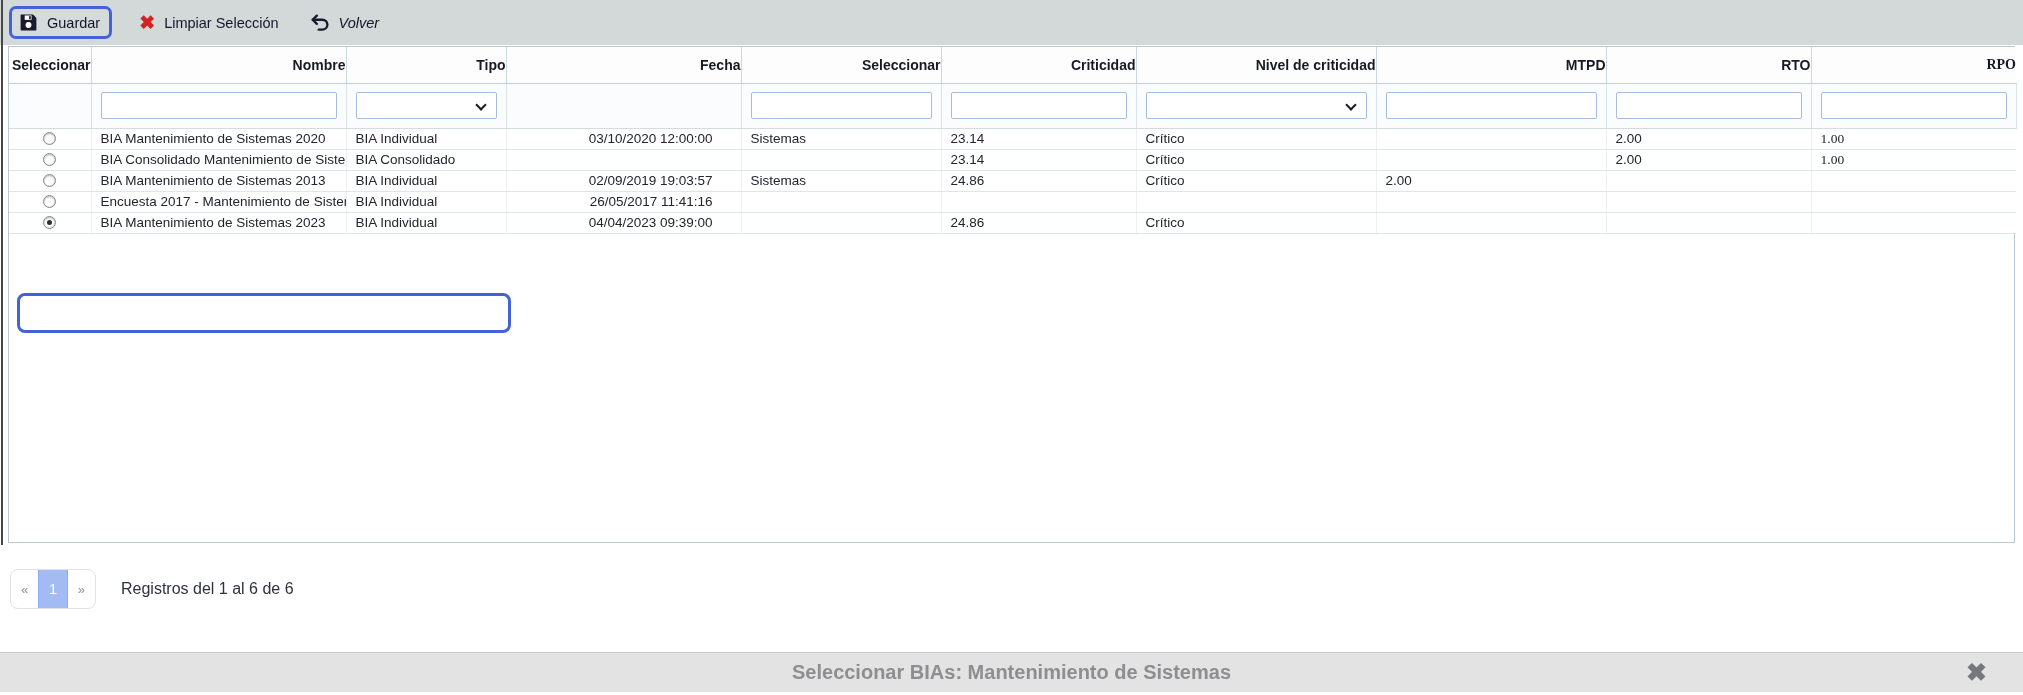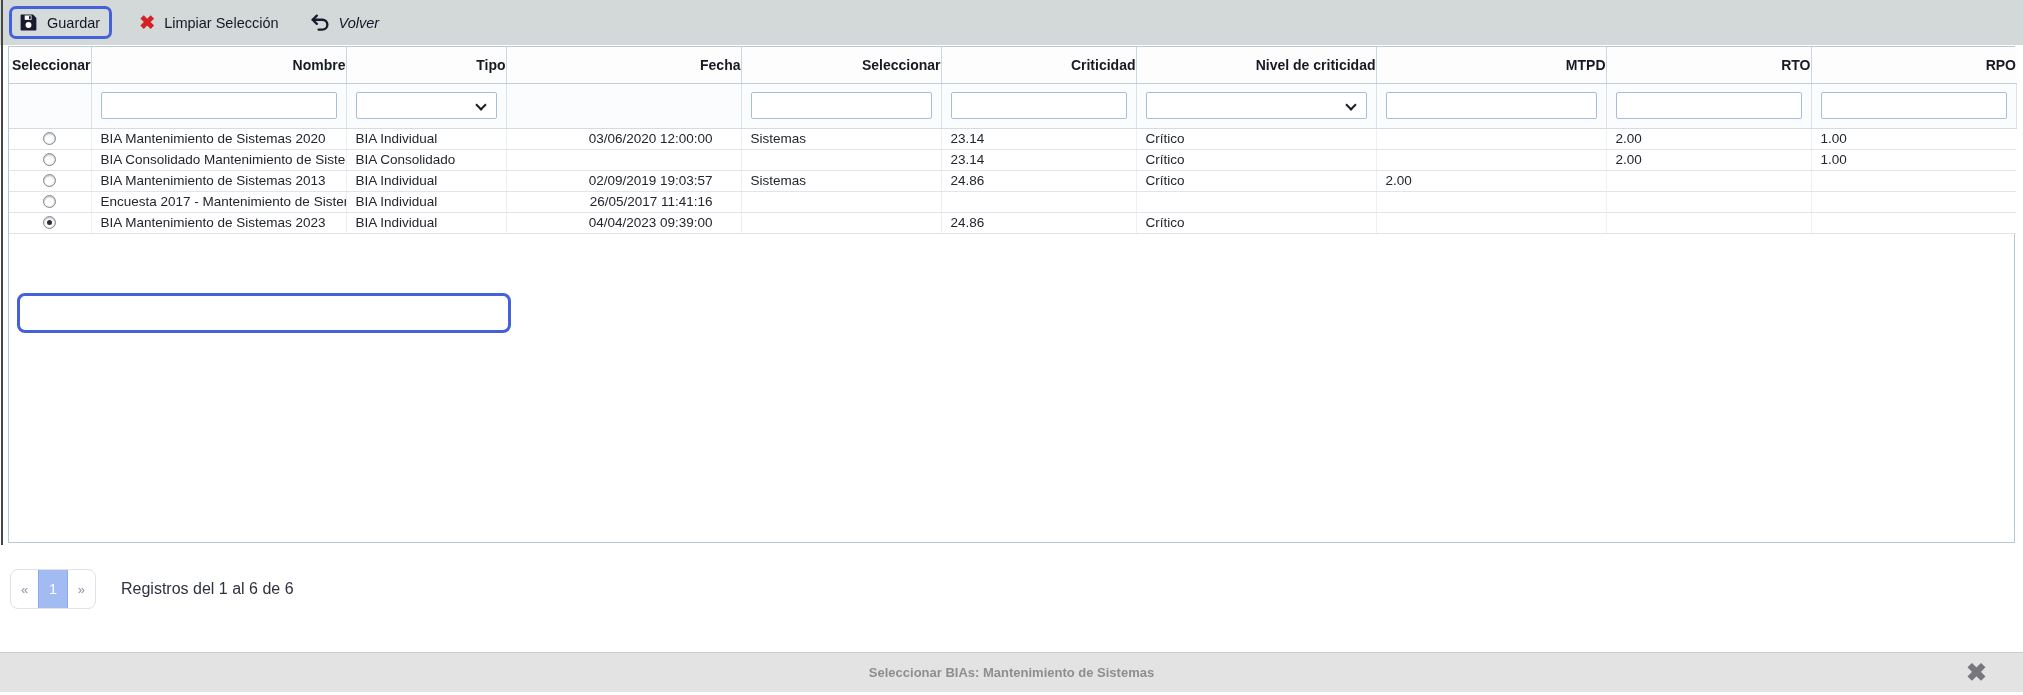--- a/index.html
+++ b/index.html
@@ -27,21 +27,21 @@
                 background:#fff; border:1px solid #b9c9d3; }
   table { width:100%; border-collapse:collapse; table-layout:fixed; }
   thead th { height:36px; background:#fdfdfe; border-bottom:1px solid #c2cfd9;
              border-right:1px solid #ccd8e0; font-size:14px; font-weight:bold;
              color:#171a24; text-align:right; overflow:hidden; white-space:nowrap; }
   tr.filters td { height:45px; background:#fbfcfd; border-bottom:1px solid #d2dce2;
                   border-right:1px solid #dae3e9; vertical-align:middle; }
   tbody td { height:21px; background:#fff; border-bottom:1px solid #e0e5ea;
              border-right:1px solid #edf0f3; font-size:13.5px; color:#23252f;
              vertical-align:middle; overflow:hidden; white-space:nowrap; }
-  th:last-child, td:last-child { border-right:none; }
+  th:last-child, td:last-child { border-right:none;font-family:Liberation Serif, serif; }
 
   .c-left  { text-align:left;  padding-left:9px; }
   .c-right { text-align:right; padding-right:28px; }
   .c-center{ text-align:center; }
 
   
   .f-input { display:block; width:calc(100% - 18px); height:27px; margin:0 auto;
              border:1px solid #a6bedd; border-radius:2px; background:#fff;
              font-family:inherit; font-size:13px; padding:0 6px; outline:none; }
   .f-select { position:relative; width:calc(100% - 18px); height:27px; margin:0 auto;
@@ -69,21 +69,21 @@
         color:#8d93a6; font-size:13px; cursor:pointer; }
   .pg.active { background:#a3bbf3; border-left:1px solid #8fa9ee; border-right:1px solid #8fa9ee;
                color:#ffffff; font-size:14.5px; }
   .registros { position:absolute; left:121px; top:569px; height:40px; line-height:40px;
                font-size:16px; color:#2e3140; }
 
   
   .footerbar { position:absolute; left:0; top:652px; width:2023px; height:40px;
                background:#e3e3e4; border-top:1px solid #cdcdcf;
                display:flex; align-items:center; justify-content:center; }
-  .footer-title { font-weight:bold; font-size:13px; color:#8e8e90; }
+  .footer-title { font-weight:bold; font-size:20px; color:#8e8e90; }
   .footer-close { position:absolute; right:36px; top:654px; height:36px; display:flex;
                   align-items:center; color:#76777a; font-size:25px; font-weight:bold;
                   cursor:pointer; line-height:1; }
 </style>
 </head>
 <body>
 
 <div class="stage">
 
   <div class="toolbar">
@@ -175,21 +175,21 @@
           </td>
         </tr>
       </thead>
       <tbody id="grid-body">
           <tr>
             <td class="c-center">
               <div class="radio"></div>
             </td>
             <td class="c-left">BIA Mantenimiento de Sistemas 2020</td>
             <td class="c-left">BIA Individual</td>
-            <td class="c-right">03/06/2020 12:00:00</td>
+            <td class="c-right">03/10/2020 12:00:00</td>
             <td class="c-left">Sistemas</td>
             <td class="c-left">23.14</td>
             <td class="c-left">Crítico</td>
             <td class="c-left"></td>
             <td class="c-left">2.00</td>
             <td class="c-left">1.00</td>
           </tr>
           <tr>
             <td class="c-center">
               <div class="radio"></div>

